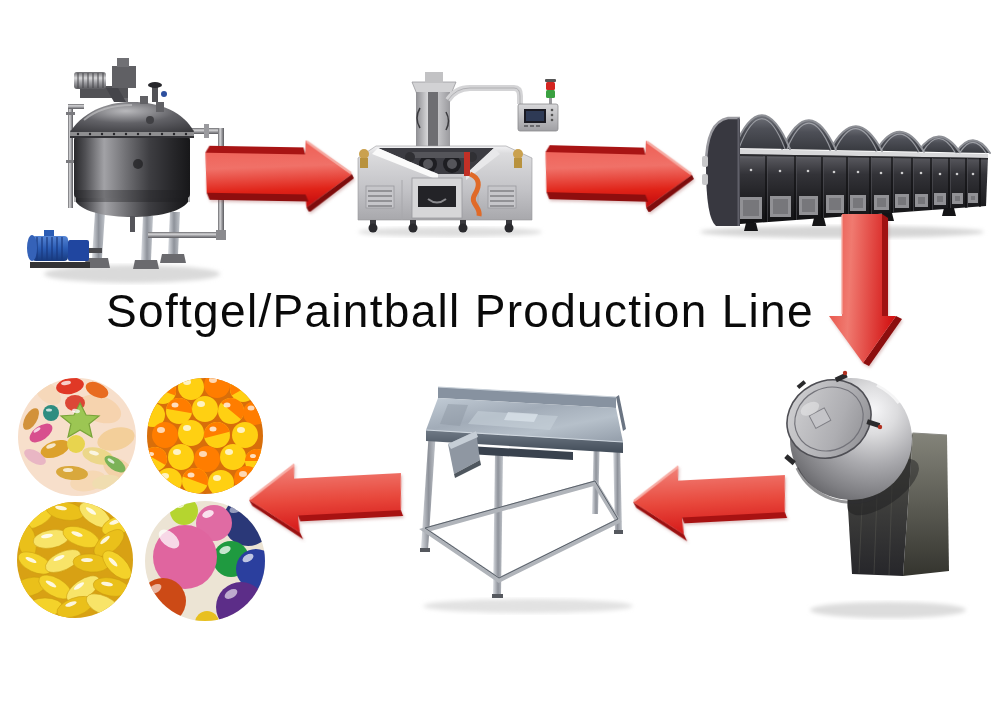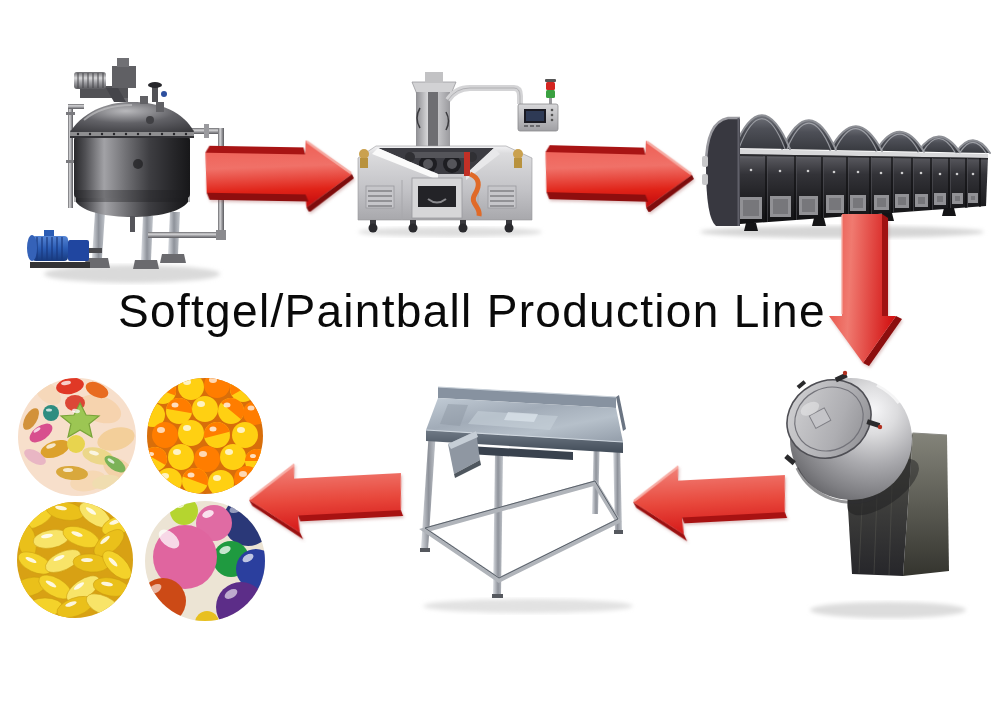--- a/index.html
+++ b/index.html
@@ -1,18 +1,18 @@
 <!DOCTYPE html>
 <html><head>
 <meta charset="utf-8">
 <style>
   html,body{margin:0;padding:0;background:#fff;}
   #canvas{position:relative;width:1000px;height:707px;background:#fff;overflow:hidden;font-family:"Liberation Sans",sans-serif;}
   .abs{position:absolute;}
-  #title{position:absolute;left:12px;top:284px;width:920px;text-align:center;font-size:46px;letter-spacing:1.3px;color:#0a0a0a;white-space:nowrap;}
+  #title{position:absolute;left:0px;top:284px;width:920px;text-align:center;font-size:46px;letter-spacing:1.3px;color:#0a0a0a;white-space:nowrap;}
   .arrow{filter:drop-shadow(1px 2px 1.5px rgba(150,60,60,.3));}
 </style>
 </head>
 <body>
 
 <div id="canvas">
 
 <svg width="0" height="0" style="position:absolute" aria-hidden="true">
 <defs>
   <filter id="soft">

